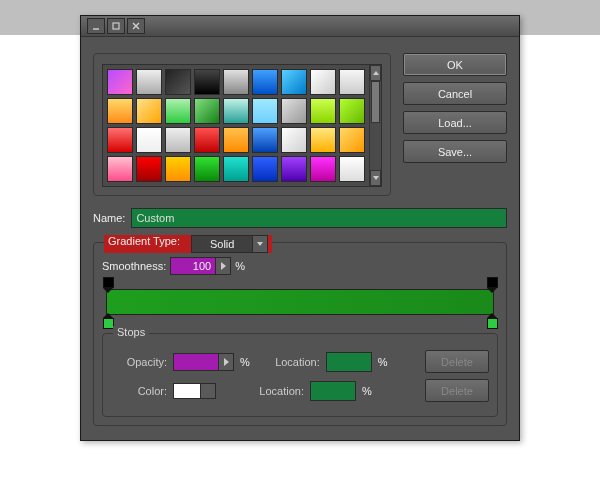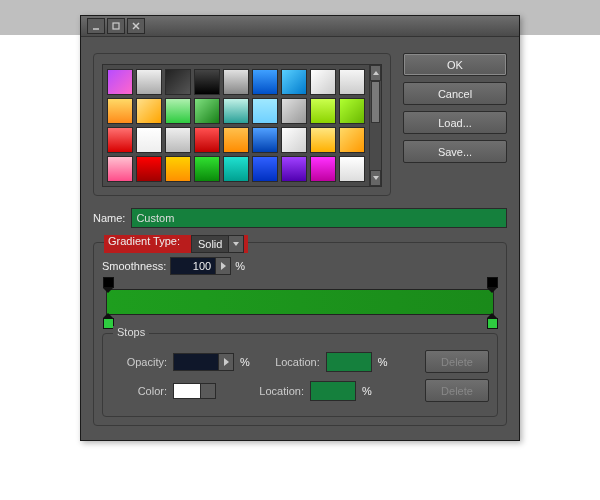--- a/index.html
+++ b/index.html
@@ -28,26 +28,26 @@
 .sbthumb { position:absolute; left:1px; right:1px; top:0; height:40px; background:#7a7a7a; border:1px solid #333; }
 .btncol { display:flex; flex-direction:column; gap:6px; flex:1; margin-top:6px; }
 .btn { height:21px; background:linear-gradient(#6f6f6f,#5a5a5a); border:1px solid #2c2c2c; color:#eee; display:flex; align-items:center; justify-content:center; cursor:pointer; border-radius:2px; font-size:11px; }
 .btn.default { box-shadow:0 0 0 1px #8a8a8a inset; }
 .btn.disabled { color:#888; cursor:default; }
 .namerow { display:flex; align-items:center; gap:6px; margin-top:12px; }
 .txtinput { height:18px; background:#15803d; border:1px solid #2a2a2a; color:#ddd; padding:0 4px; font-size:11px; }
 .newbtn { width:66px; }
 .gtrow { position:absolute; top:-8px; left:10px; background:#b91c1c; padding:0 4px; display:flex; align-items:flex-start; gap:11px; }
 .select { display:flex; }
-.select .sv { height:16px; background:#3f3f3f; border:1px solid #2a2a2a; padding:0 6px; display:flex; align-items:center; font-size:11px; }
+.select .sv { height:16px; background:#3f3f3f; border:1px solid #2a2a2a; padding:0 18px; display:flex; align-items:center; font-size:11px; }
 .drop { width:14px; height:16px; background:#5a5a5a; border:1px solid #2a2a2a; border-left:none; display:flex; align-items:center; justify-content:center; cursor:pointer; }
 .drop:before { content:''; border-top:4px solid #ccc; border-left:3px solid transparent; border-right:3px solid transparent; }
 .smoothrow { display:flex; align-items:center; gap:4px; margin-top:4px; }
 .numbox { display:flex; }
-.numbox .nv { width:36px; height:16px; background:#0f172a; border:1px solid #2a2a2a; text-align:right; padding:0 4px; font-size:11px; display:flex; align-items:center; justify-content:flex-end; }
+.numbox .nv { width:36px; height:16px; background:#a21caf; border:1px solid #2a2a2a; text-align:right; padding:0 4px; font-size:11px; display:flex; align-items:center; justify-content:flex-end; }
 .numbox .ar { width:14px; height:16px; background:#5a5a5a; border:1px solid #2a2a2a; border-left:none; display:flex; align-items:center; justify-content:center; cursor:pointer; }
 .numbox .ar:before { content:''; border-left:5px solid #ccc; border-top:4px solid transparent; border-bottom:4px solid transparent; }
 .gradbar-area { position:relative; margin:14px 4px 18px 4px; }
 .gradbar { height:24px; border:1px solid #222; background:linear-gradient(90deg,#1e9e1e,#1a8a1a); }
 .ostop,.cstop { position:absolute; width:12px; display:flex; flex-direction:column; align-items:center; cursor:pointer; }
 .ostop { top:-12px; } .cstop { bottom:-14px; }
 .ostop .tip { width:0; height:0; border-left:5px solid transparent; border-right:5px solid transparent; border-top:5px solid #111; }
 .cstop .tip { width:0; height:0; border-left:5px solid transparent; border-right:5px solid transparent; border-bottom:5px solid #111; }
 .stopbody { width:9px; height:9px; border:1px solid #111; }
 .ostop .stopbody { background:#000; }

